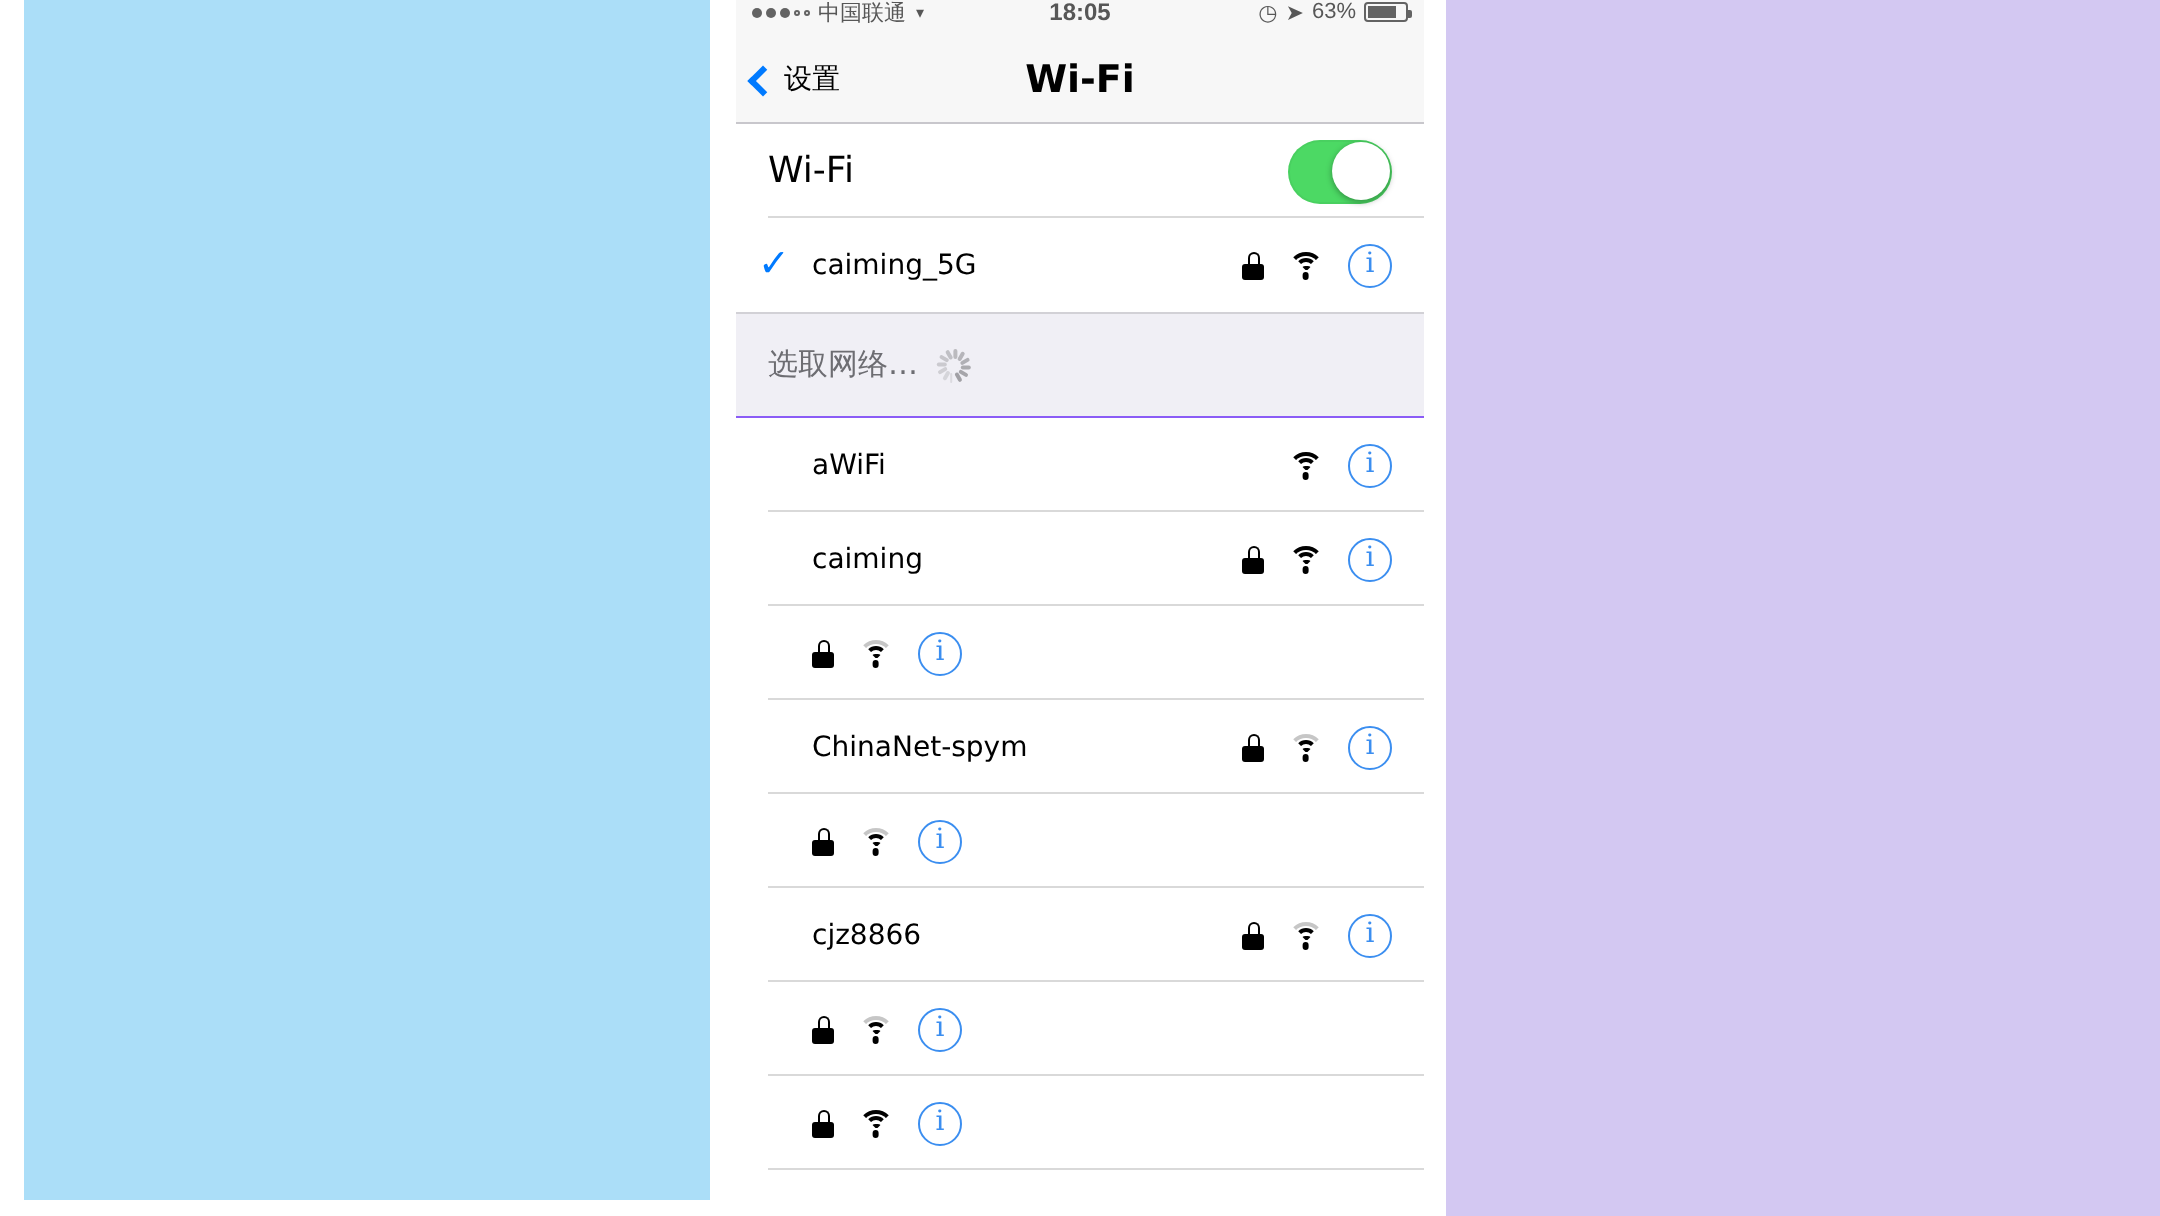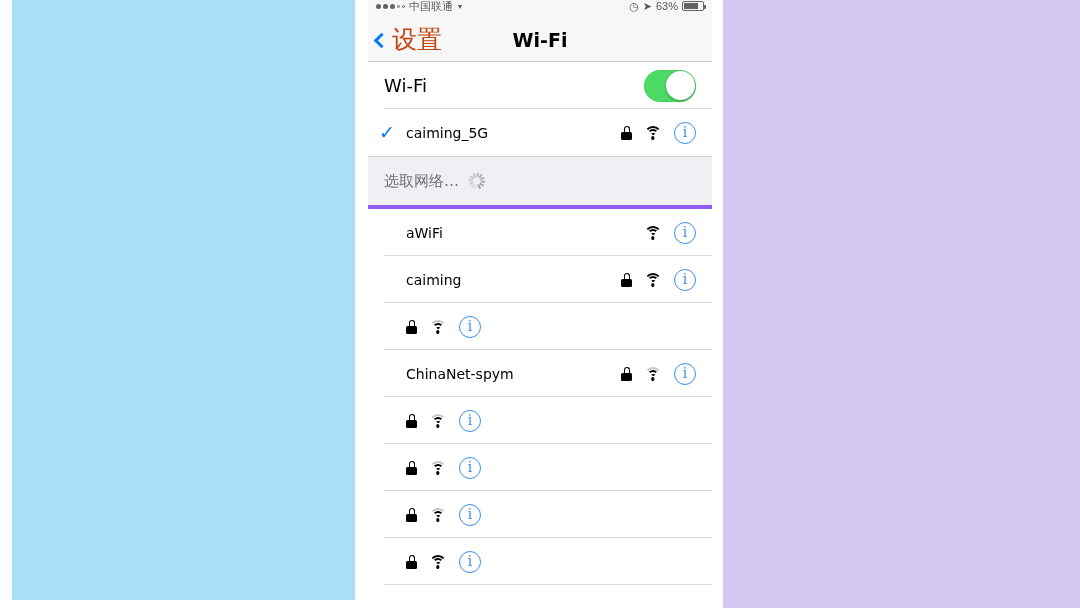--- a/index.html
+++ b/index.html
@@ -69,21 +69,21 @@
   .nav-back {
     display: flex; align-items: center; gap: 5px;
     padding-left: 8px; color: #007AFF; cursor: pointer;
   }
   .chev {
     width: 11px; height: 11px;
     border-left: 3px solid #007AFF; border-bottom: 3px solid #007AFF;
     transform: rotate(45deg); margin-top: 1px;
   }
   .nav-back-label {
-    font-size: 25px; color: #c2410c;
+    font-size: 14px; color: #000000;
     font-family: Liberation Sans, sans-serif;
   }
   .nav-title {
     position: absolute; left: 0; right: 0; text-align: center;
     font-size: 19px; font-weight: bold; color: #000;
     font-family: "DejaVu Sans", sans-serif;
     pointer-events: none;
   }
 
   
@@ -165,21 +165,21 @@
     width: 22px; height: 22px; border-radius: 50%;
     border: 1.6px solid #3b8ef0; color: #3b8ef0;
     font-size: 14px; line-height: 19px; text-align: center;
     font-family: "DejaVu Serif", serif; cursor: pointer;
     flex: 0 0 22px;
   }
 
   
   .section-head {
     height: 53px; background: #F0EFF5;
-    border-top: 1px solid #d2d1d6; border-bottom: 4px solid #8b5cf6;
+    border-top: 1px solid #d2d1d6; border-bottom: 1px solid #8b5cf6;
     display: flex; align-items: center; padding-left: 16px; gap: 8px;
   }
   .section-head-label {
     font-size: 15px; color: #6d6d72;
     font-family: "DejaVu Sans", sans-serif;
   }
 
   
   .spinner { position: relative; width: 17px; height: 17px; }
   .spinner span {
@@ -205,20 +205,21 @@
       <div class="sb-inner">
         <div class="sb-dots">
           <span class="sb-dot"></span>
             <span class="sb-dot"></span>
             <span class="sb-dot"></span>
           <span class="sb-dot hollow"></span>
             <span class="sb-dot hollow"></span>
         </div>
         <span class="sb-carrier">中国联通</span>
         <span class="sb-caret">▾</span>
+        <span class="sb-time">18:05</span>
         <span class="sb-right">
           <span>◷</span>
           <span>➤</span>
           <span>63%</span>
           <span class="sb-batt">
               <i></i>
             </span>
         </span>
       </div>
     </div>
@@ -350,20 +351,21 @@
               <span class="arc a3"></span>
               <span class="arc a2"></span>
               <span class="arc a1"></span>
               <span class="dot"></span>
             </span>
             <span class="info">i</span>
           </span>
         </div>
         <div class="row net-row">
           <span class="net-check empty">✓</span>
+          <span class="net-name">cjz8866</span>
           <span class="net-icons">
             <span class="lock">
               <span class="shackle"></span>
               <span class="body"></span>
             </span>
             <span class="wifi s2">
               <span class="arc a3"></span>
               <span class="arc a2"></span>
               <span class="arc a1"></span>
               <span class="dot"></span>

